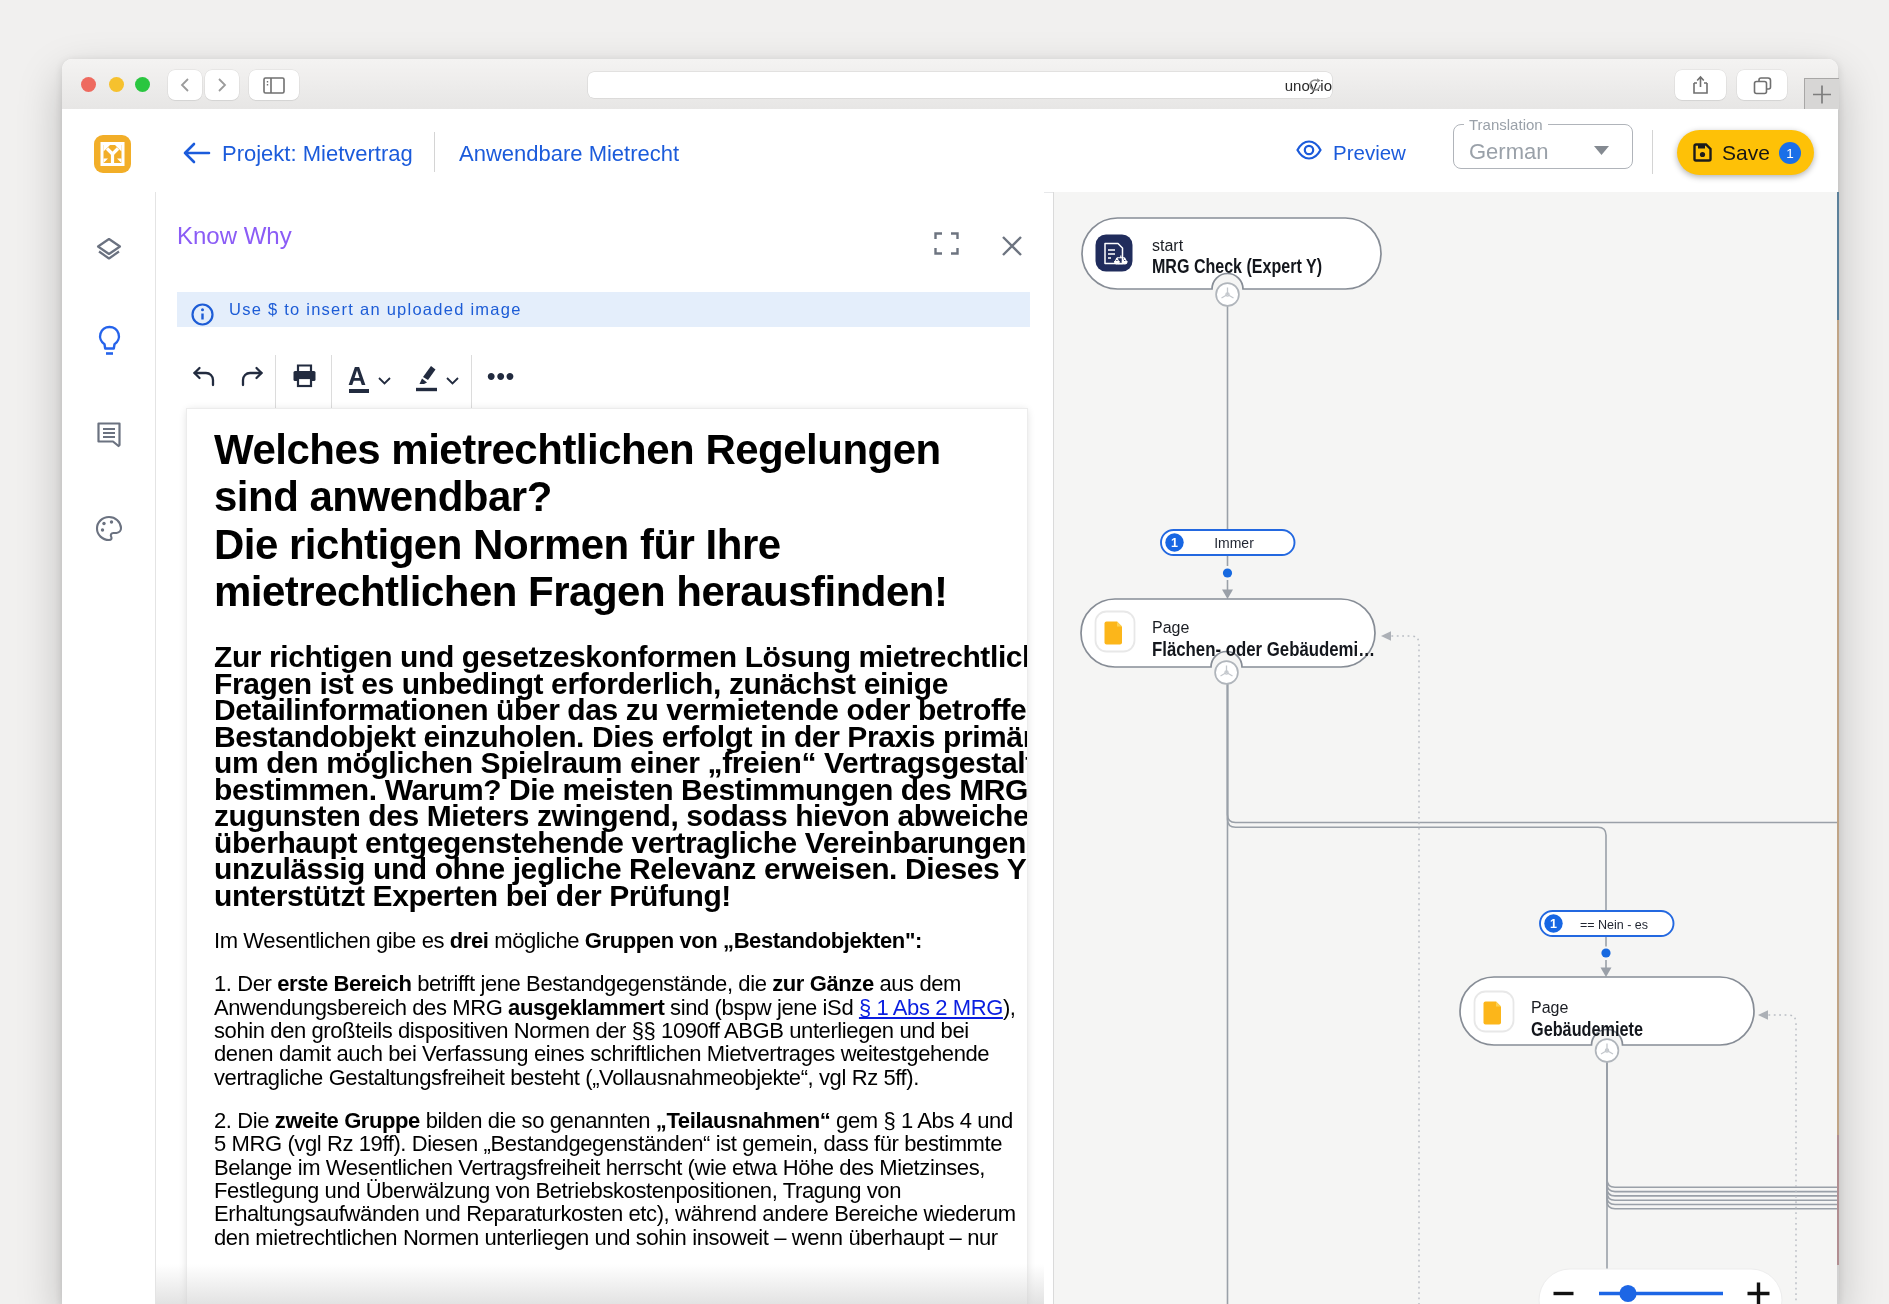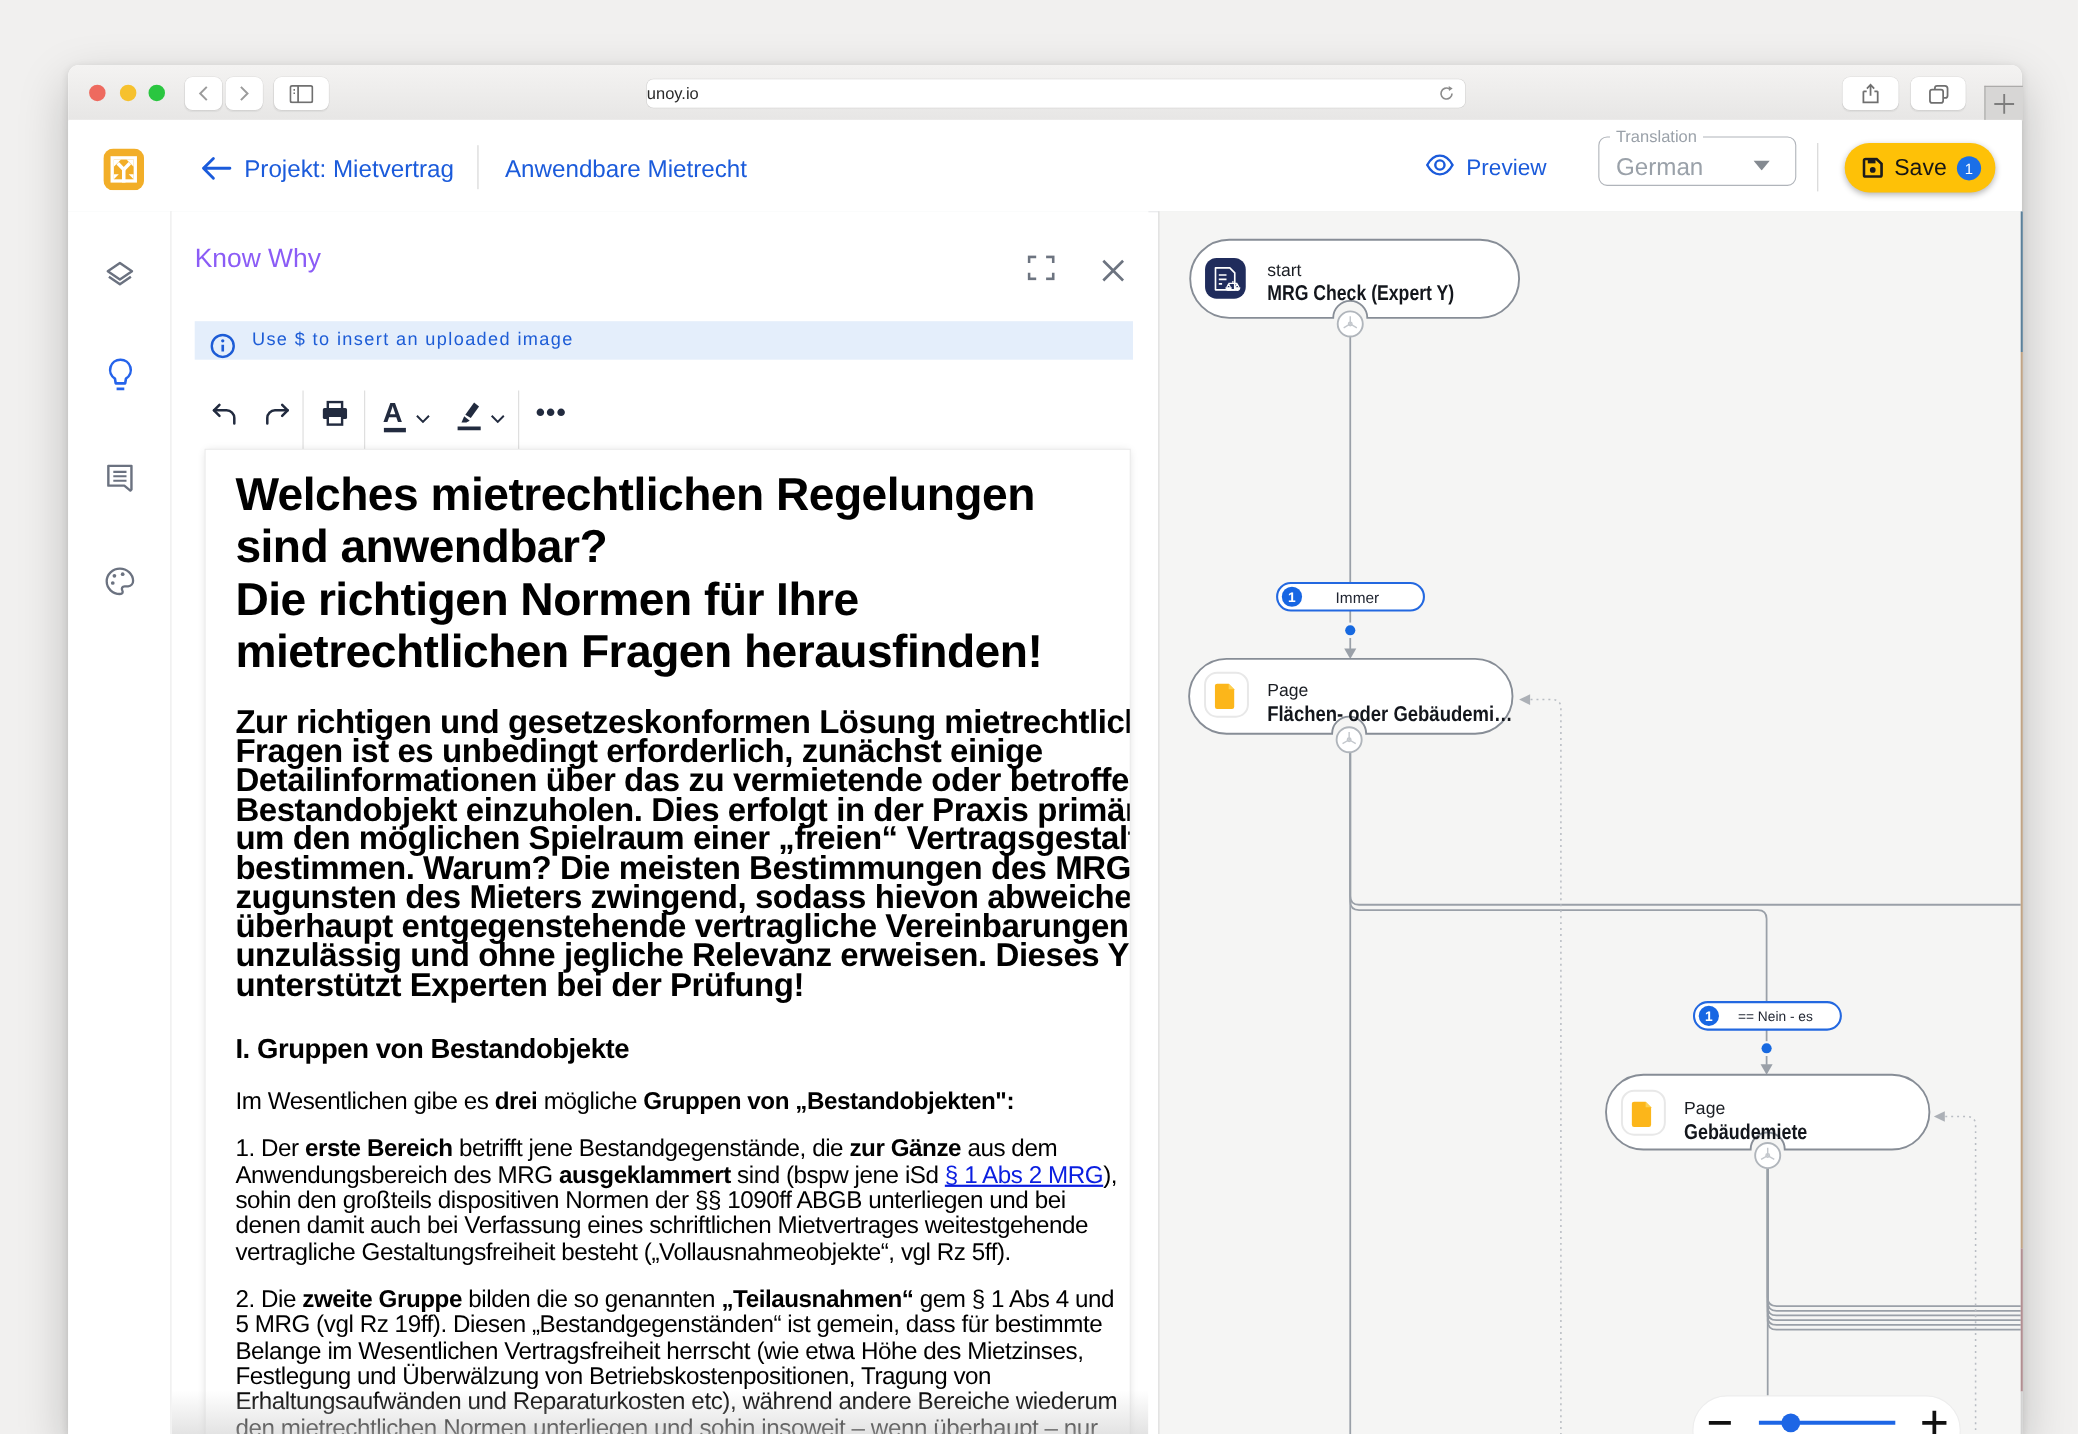--- a/index.html
+++ b/index.html
@@ -3,21 +3,21 @@
 <style>
   html,body{margin:0;padding:0;}
   body{width:1889px;height:1304px;background:#f1f0ef;font-family:"Liberation Sans",sans-serif;overflow:hidden;position:relative;}
   #page{position:absolute;left:0;top:0;width:1889px;height:1304px;}
   .abs{position:absolute;}
   
   .win{position:absolute;left:62px;top:59px;width:1776px;height:1245px;background:#fff;border-radius:10px 10px 0 0;box-shadow:0 18px 45px rgba(0,0,0,.22),0 2px 8px rgba(0,0,0,.12);}
   .chrome{position:absolute;left:0;top:0;width:1776px;height:50px;background:linear-gradient(#f4f3f2,#e7e6e5);border-radius:10px 10px 0 0;border-bottom:1px solid #c9c8c7;}
   .tl{position:absolute;top:18px;width:15px;height:15px;border-radius:50%;}
   .btn{position:absolute;top:11px;height:30px;background:#fff;border-radius:7px;box-shadow:0 0 0 0.5px rgba(0,0,0,0.08),0 1px 1px rgba(0,0,0,0.05);display:flex;align-items:center;justify-content:center;}
-  .urlbar{position:absolute;left:526px;top:13px;width:744px;height:26px;background:#fff;border-radius:6px;box-shadow:0 0 0 0.5px rgba(0,0,0,0.12);display:flex;align-items:center;justify-content:flex-start;font-size:15px;color:#2a2a2a;}
+  .urlbar{position:absolute;left:526px;top:13px;width:744px;height:26px;background:#fff;border-radius:6px;box-shadow:0 0 0 0.5px rgba(0,0,0,0.12);display:flex;align-items:center;justify-content:flex-end;font-size:15px;color:#2a2a2a;}
   .plustab{position:absolute;left:1742px;top:19px;width:34px;height:31px;background:#d7d6d5;border-left:1px solid #a8a7a6;border-top:1px solid #a8a7a6;}
   
   .appbar{position:absolute;left:0;top:50px;width:1776px;height:83px;background:#fff;border-bottom:1px solid #e7e8ea;}
   .bluelink{color:#1b5bdb;font-size:22px;}
   
   .sidebar{position:absolute;left:0;top:133px;width:93px;height:1112px;background:#fff;border-right:1px solid #e4e4e4;}
   
   .panel{position:absolute;left:94px;top:133px;width:888px;height:1112px;background:#fff;overflow:hidden;}
   .kw{position:absolute;left:21px;top:30px;font-size:24px;color:#8b5cf6;}
   .infobar{position:absolute;left:21px;top:100px;width:853px;height:35px;background:#e4eefb;display:flex;align-items:center;}
@@ -197,21 +197,20 @@
       <svg class="abs" style="left:290px;top:25px;" width="13" height="8" viewBox="0 0 13 8">
             <path d="M1 1 L6.5 6.5 L12 1" fill="none" stroke="#222b3f" stroke-width="1.8"></path>
           </svg>
       <div class="abs" style="left:315px;top:3px;width:1px;height:56px;background:#dcdcdc;"></div>
       <div class="abs" style="left:331px;top:10px;font-size:24px;font-weight:bold;color:#222b3f;letter-spacing:1px;">•••</div>
     </div>
     <div class="sheet">
       <div class="doc">
         <h1>Welches mietrechtlichen Regelungen<br>sind anwendbar?<br>Die richtigen Normen für Ihre<br>mietrechtlichen Fragen herausfinden!</h1>
         <div class="lead">Zur richtigen und gesetzeskonformen Lösung mietrechtlicher<br>Fragen ist es unbedingt erforderlich, zunächst einige<br>Detailinformationen über das zu vermietende oder betroffene<br>Bestandobjekt einzuholen. Dies erfolgt in der Praxis primär deshalb,<br>um den möglichen Spielraum einer „freien“ Vertragsgestaltung zu<br>bestimmen. Warum? Die meisten Bestimmungen des MRG sind<br>zugunsten des Mieters zwingend, sodass hievon abweichende oder<br>überhaupt entgegenstehende vertragliche Vereinbarungen sich als<br>unzulässig und ohne jegliche Relevanz erweisen. Dieses Y<br>unterstützt Experten bei der Prüfung!</div>
-        <h2>I. Gruppen von Bestandobjekte</h2>
         <p>Im Wesentlichen gibe es <b>drei</b> mögliche <b>Gruppen von „Bestandobjekten":</b></p>
         <p>1. Der <b>erste Bereich</b> betrifft jene Bestandgegenstände, die <b>zur Gänze</b> aus dem<br>Anwendungsbereich des MRG <b>ausgeklammert</b> sind (bspw jene iSd <a>§ 1 Abs 2 MRG</a>),<br>sohin den großteils dispositiven Normen der §§ 1090ff ABGB unterliegen und bei<br>denen damit auch bei Verfassung eines schriftlichen Mietvertrages weitestgehende<br>vertragliche Gestaltungsfreiheit besteht („Vollausnahmeobjekte“, vgl Rz 5ff).</p>
         <p>2. Die <b>zweite Gruppe</b> bilden die so genannten <b>„Teilausnahmen“</b> gem § 1 Abs 4 und<br>5 MRG (vgl Rz 19ff). Diesen „Bestandgegenständen“ ist gemein, dass für bestimmte<br>Belange im Wesentlichen Vertragsfreiheit herrscht (wie etwa Höhe des Mietzinses,<br>Festlegung und Überwälzung von Betriebskostenpositionen, Tragung von<br>Erhaltungsaufwänden und Reparaturkosten etc), während andere Bereiche wiederum<br>den mietrechtlichen Normen unterliegen und sohin insoweit – wenn überhaupt – nur</p>
       </div>
     </div>
     <div class="fade"></div>
   </div>
 
   <div class="canvas">
     <svg id="flow" width="785" height="1112" viewBox="1053 192 785 1112" font-family="Liberation Sans, sans-serif">

